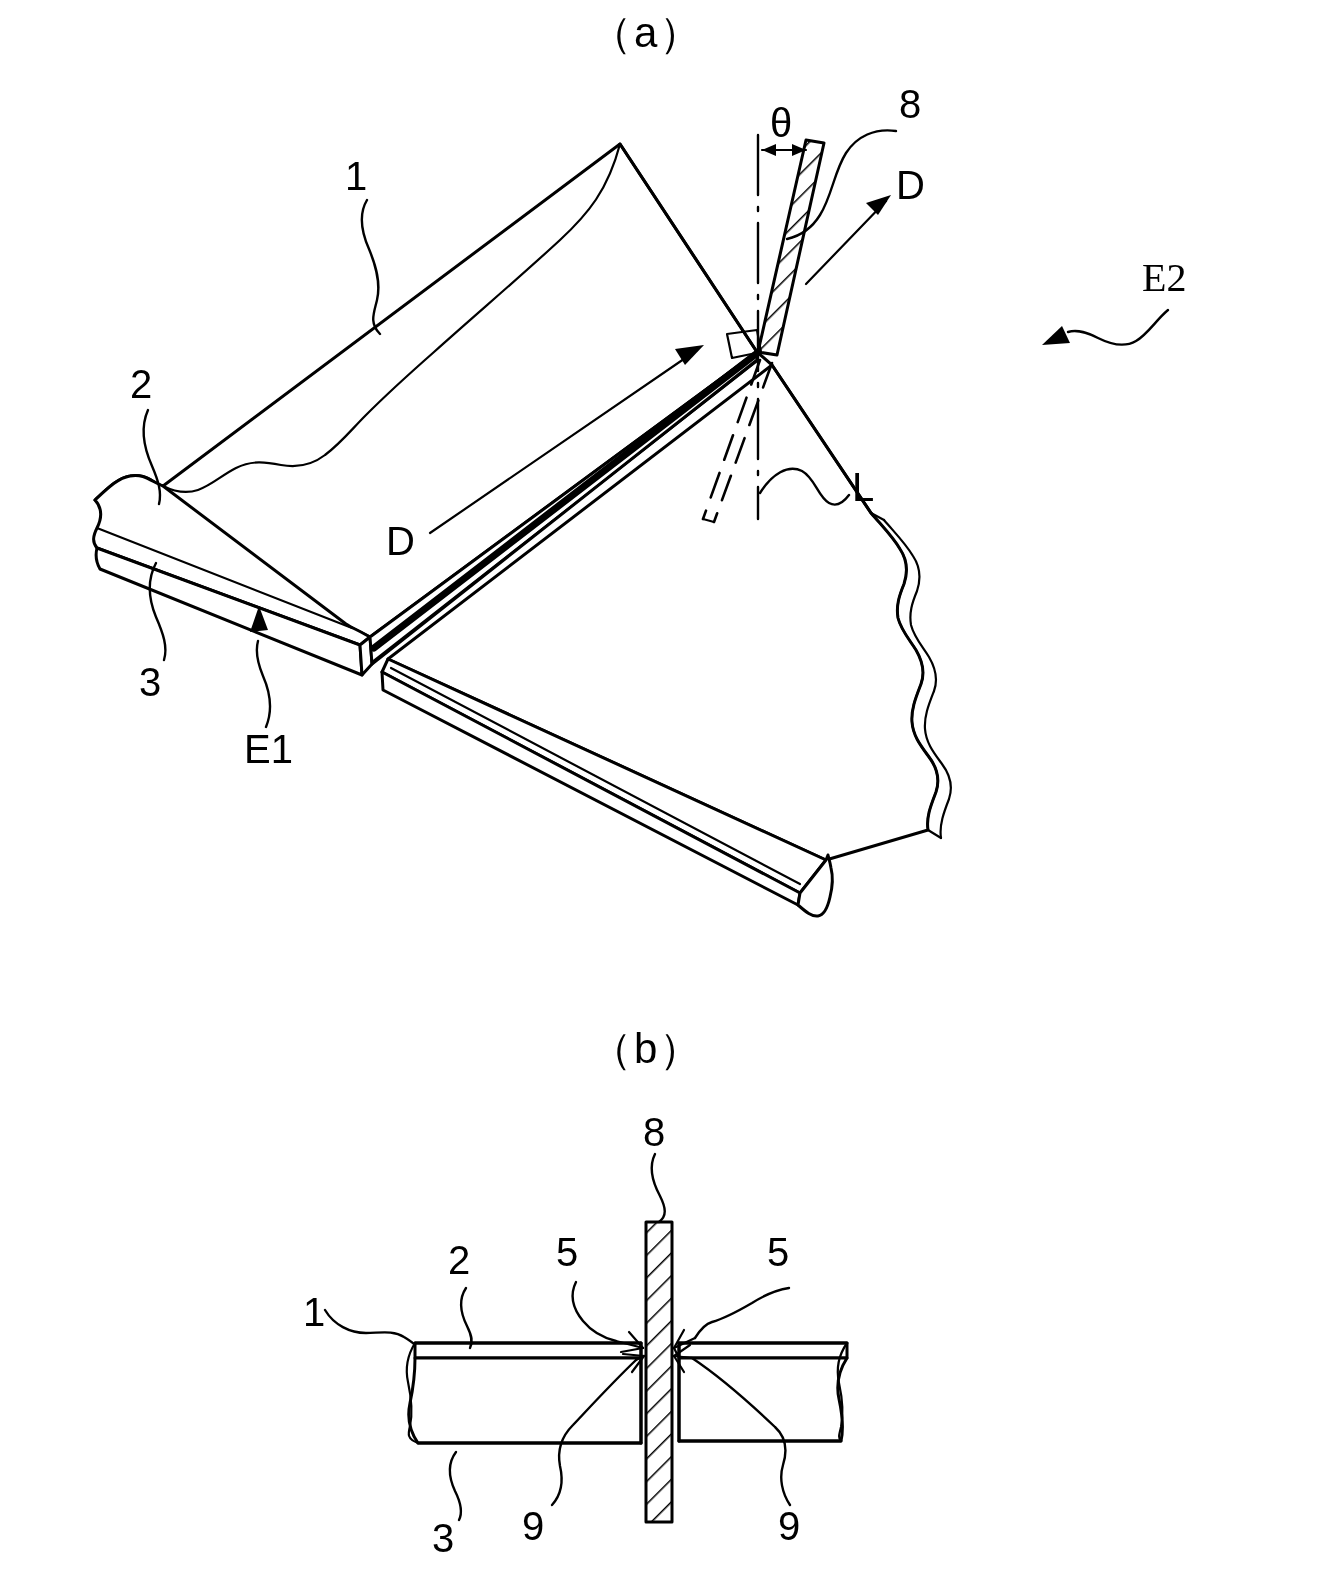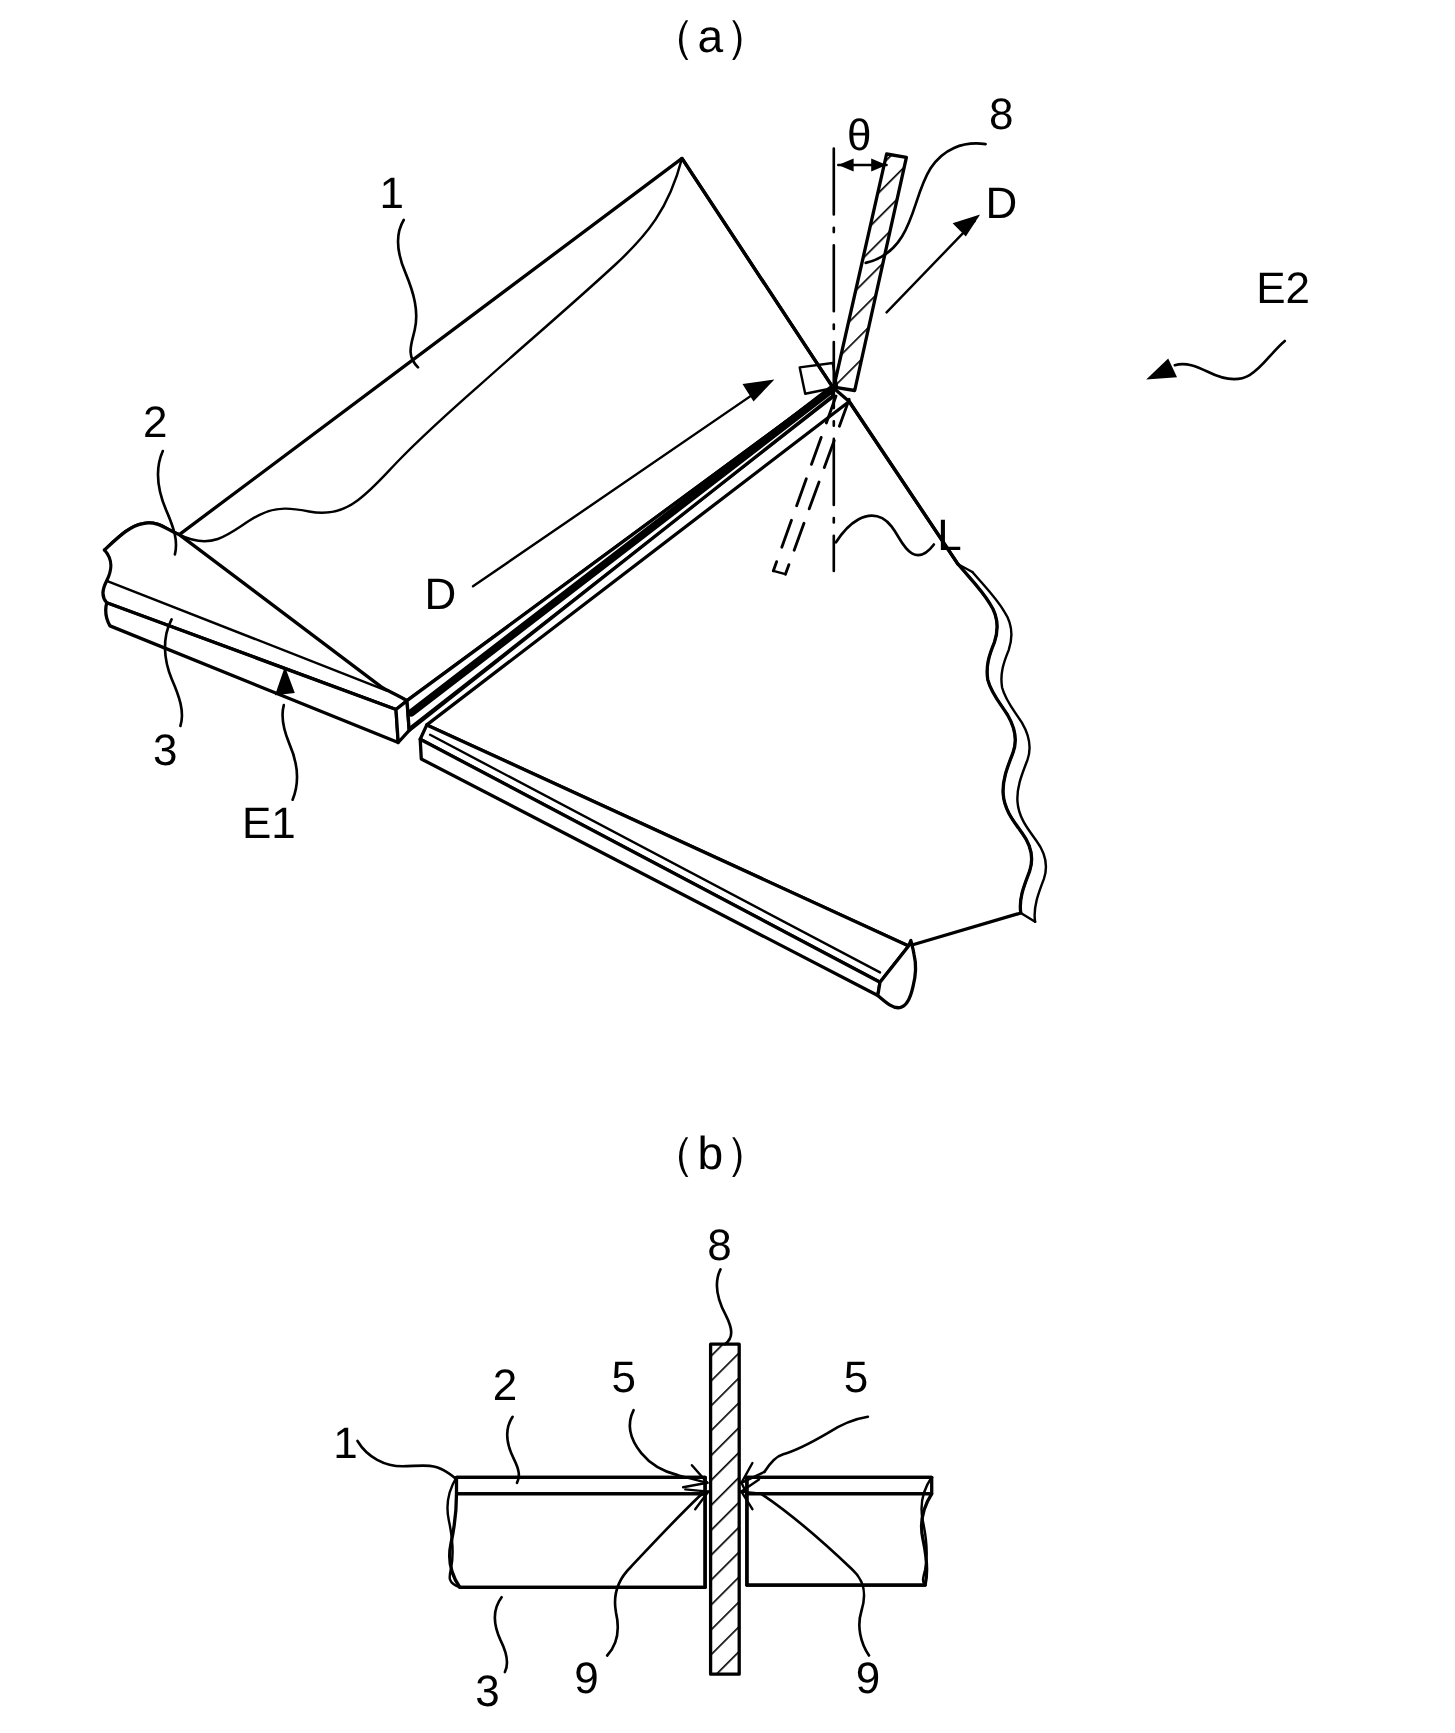--- a/index.html
+++ b/index.html
@@ -257,22 +257,22 @@
         C 1156,320 1148,334 1136,341
         C 1124,348 1110,344 1098,338
         C 1088,333 1078,329 1068,332"></path>
       <path d="M 1042,345 L 1070,343 L 1062,326 Z" fill="#000"></path>
     </g>
   </svg>
 
   <div class="lbl ref" style="left:345px;top:156px;">1</div>
   <div class="lbl ref" style="left:130px;top:364px;">2</div>
   <div class="lbl ref" style="left:139px;top:662px;">3</div>
-  <div class="lbl ref" style="left:220px;top:729px;">E1</div>
-  <div class="lbl ref" style="left:1142px;top:242px;">E2</div>
+  <div class="lbl ref" style="left:244px;top:729px;">E1</div>
+  <div class="lbl ref" style="left:1142px;top:258px;font-family:Liberation Serif, serif;">E2</div>
   <div class="lbl ref" style="left:899px;top:84px;">8</div>
   <div class="lbl ref" style="left:770px;top:103px;">θ</div>
   <div class="lbl ref" style="left:852px;top:467px;">L</div>
   <div class="lbl ref" style="left:386px;top:521px;">D</div>
   <div class="lbl ref" style="left:896px;top:165px;">D</div>
 
 </div>
 
 <div class="fig">
 

